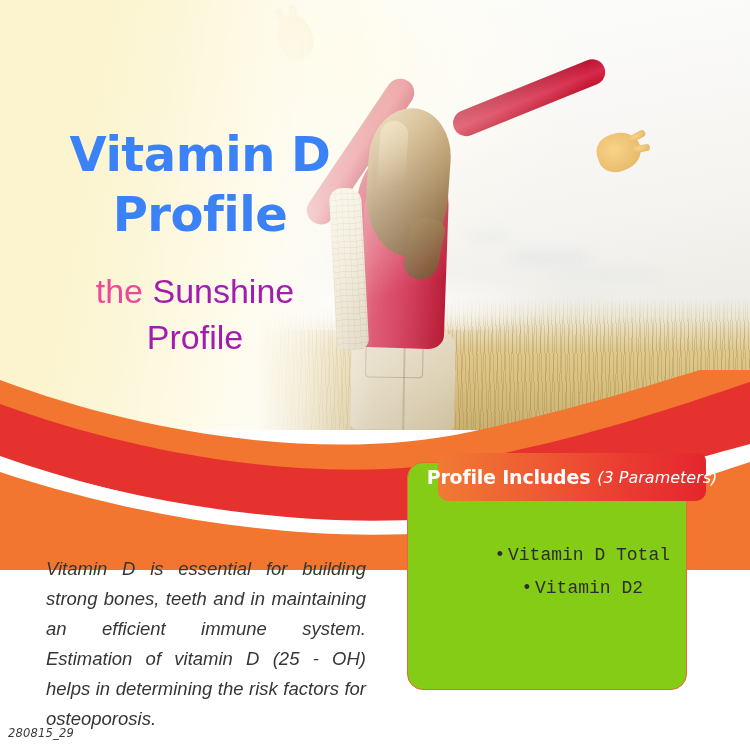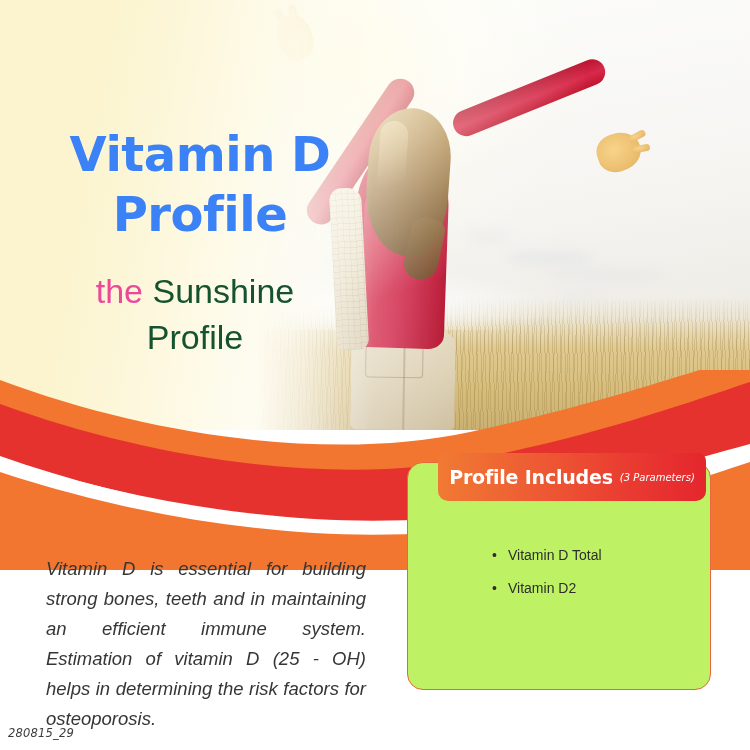--- a/index.html
+++ b/index.html
@@ -298,21 +298,21 @@
     position: absolute;
     left: 0;
     top: 268px;
     width: 390px;
     text-align: center;
     font-size: 34px;
     line-height: 46px;
     font-weight: normal;
   }
   .sub-the { color: #ec4899; }
-  .sub-main { color: #14532d; font-weight: normal; }
+  .sub-main { color: #a21caf; font-weight: normal; }
   .sub-line { display: block; }
 
   
   .blurb {
     position: absolute;
     left: 46px;
     top: 535px;
     width: 320px;
     font-family: Liberation Sans, sans-serif;
     font-style: italic;
@@ -321,23 +321,23 @@
     color: #363636;
     text-align: justify;
     text-justify: inter-word;
   }
 
   
   .card {
     position: absolute;
     left: 407px;
     top: 462px;
-    width: 304px;
+    width: 280px;
     height: 228px;
-    background: #bef264;
+    background: #84cc16;
     border: 1.4px solid #e8683c;
     border-radius: 16px;
     box-sizing: border-box;
   }
   .card-header {
     position: absolute;
     left: 30px;
     top: -10px;
     width: 268px;
     height: 48px;
@@ -351,37 +351,38 @@
   }
   .card-header .ch-main {
     font-family: "DejaVu Sans", sans-serif;
     font-weight: bold;
     font-size: 19px;
     letter-spacing: -0.2px;
   }
   .card-header .ch-sub {
     font-family: "DejaVu Sans", sans-serif;
     font-style: italic;
-    font-size: 10px;
+    font-size: 16px;
     margin-left: 7px;
   }
   .param-list {
     position: absolute;
     left: 84px;
     top: 76px;
     margin: 0;
     padding: 0;
     list-style: none;
   }
   .param-list li {
-    font-family: Liberation Sans, sans-serif;
-    font-size: 14px;
+    font-family: Liberation Mono, monospace;
+    font-size: 18px;
     line-height: 33px;
     color: #2d2d2d;
     white-space: nowrap;
+    text-align: center;
   }
   .param-list li .bullet {
     display: inline-block;
     width: 16px;
     color: #2d2d2d;
   }
 
   
   .doc-code {
     position: absolute;

